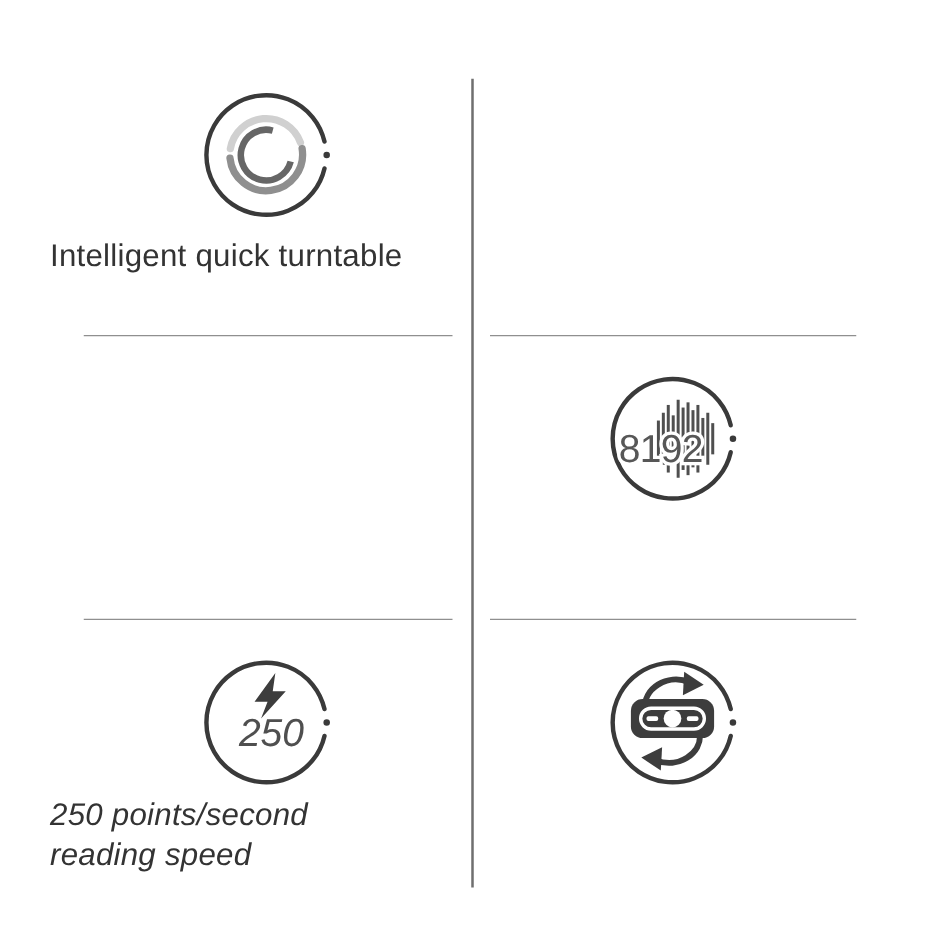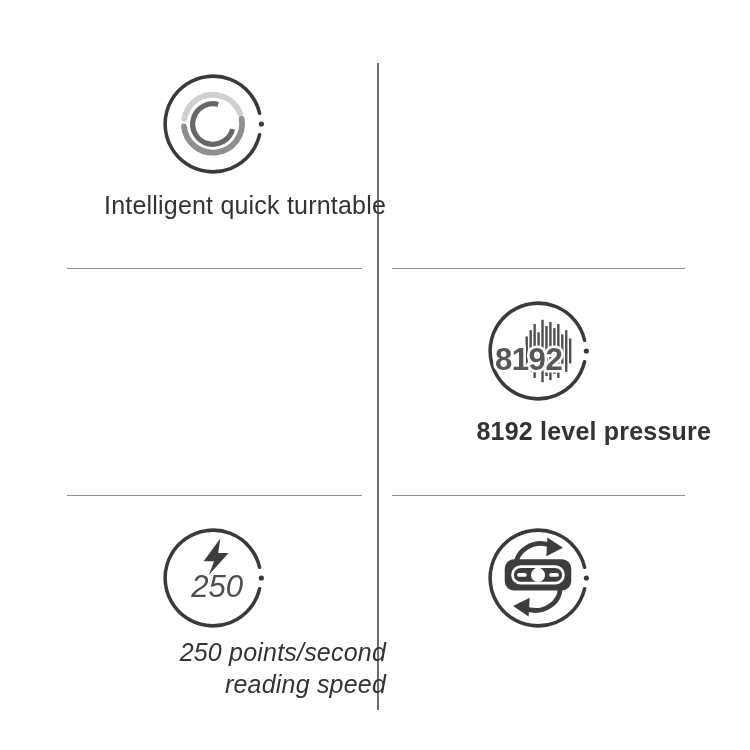--- a/index.html
+++ b/index.html
@@ -6,27 +6,27 @@
   .canvas{
     position:relative;width:750px;height:750px;background:#ffffff;
     font-family:"Liberation Sans",sans-serif;overflow:hidden;
   }
   .v-divider{position:absolute;left:377px;top:63px;width:1.5px;height:647px;background:#6f6f6f;}
   .h-divider{position:absolute;height:1px;background:#8f8f8f;}
   .h-divider.r1l{top:268px;left:67px;width:295px;}
   .h-divider.r1r{top:268px;left:392px;width:293px;}
   .h-divider.r2l{top:495px;left:67px;width:295px;}
   .h-divider.r2r{top:495px;left:392px;width:293px;}
-  .feature{position:absolute;width:346px;text-align:right;}
+  .feature{position:absolute;width:346px;text-align:left;}
   .feature svg{display:block;margin:0 auto;}
   .label{margin-top:13px;font-size:25px;line-height:32px;color:#333333;letter-spacing:0.2px;}
   .f-tl{left:40px;top:72px;}
   .f-tr{left:365px;top:72px;}
   .f-ml{left:40px;top:299px;}
-  .f-mr{left:365px;top:299px;font-weight:bold;}
+  .f-mr{left:365px;top:299px;}
   .f-bl{left:40px;top:526px;font-style:italic;}
   .f-br{left:365px;top:526px;}
   .f-ml .label,.f-mr .label{margin-top:12px;}
   .f-bl .label,.f-br .label{margin-top:6px;}
 </style>
 </head>
 <body>
 
 <div class="canvas">
 
@@ -62,21 +62,20 @@
         <rect x="57" y="26" width="2.3" height="48"></rect>
         <rect x="60.8" y="22" width="2.3" height="56"></rect>
         <rect x="64.6" y="28" width="2.3" height="44"></rect>
         <rect x="68.4" y="24" width="2.3" height="52"></rect>
         <rect x="72.2" y="34" width="2.3" height="32"></rect>
         <rect x="76" y="30" width="2.3" height="40"></rect>
         <rect x="79.8" y="38" width="2.3" height="24"></rect>
       </g>
       <text x="41" y="68" font-size="30" text-anchor="middle" fill="#575757" stroke="#ffffff" stroke-width="5" paint-order="stroke" letter-spacing="-0.5" font-family="'Liberation Sans',sans-serif">8192</text>
     </svg>
-    <div class="label"><span>8192 level pressure</span></div>
   </div>
 
   <div class="feature f-bl">
     <svg width="104" height="104" viewBox="0 0 100 100">
       <path d="M94.8 60.3 A46 46 0 1 1 94.8 39.7" fill="none" stroke="#3a3a3a" stroke-width="3.4" stroke-linecap="round"></path>
       <circle cx="96.5" cy="50" r="2.5" fill="#3a3a3a"></circle>
       <polygon points="57,12 41,34 51,34 46,47 65,26 55,26" fill="#3d3d3d"></polygon>
       <text x="54" y="68" font-size="30" text-anchor="middle" fill="#4f4f4f" stroke="#ffffff" stroke-width="3" paint-order="stroke" font-family="'Liberation Sans',sans-serif">250</text>
     </svg>
     <div class="label">

